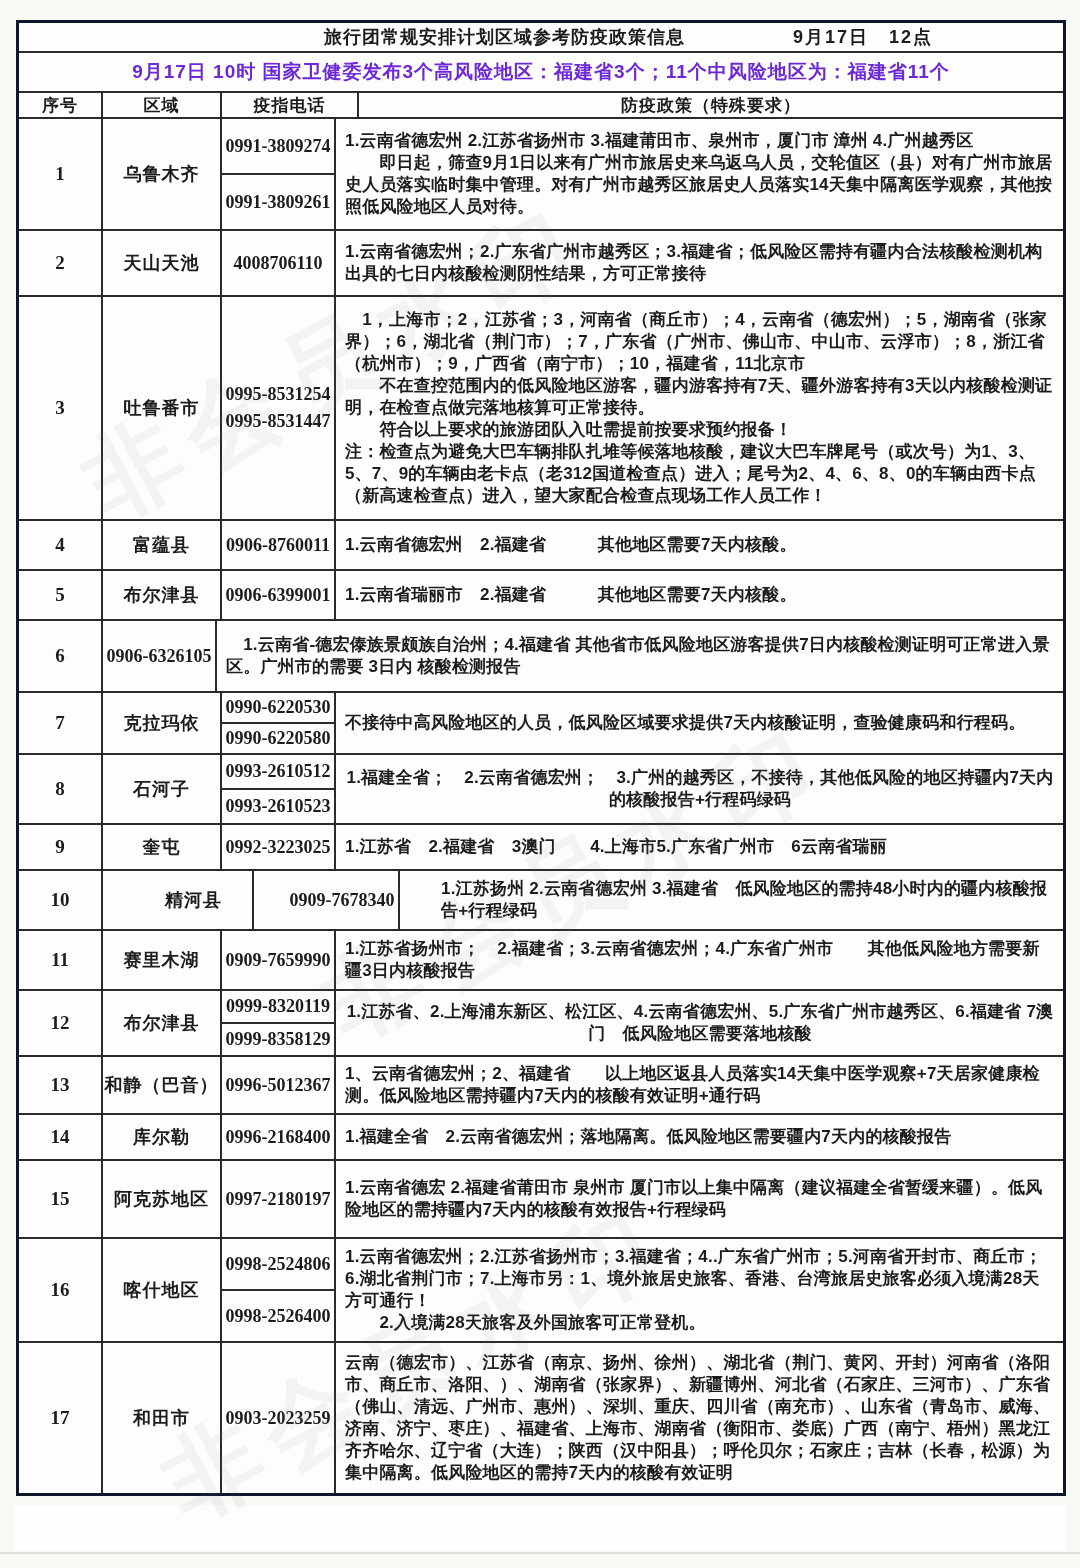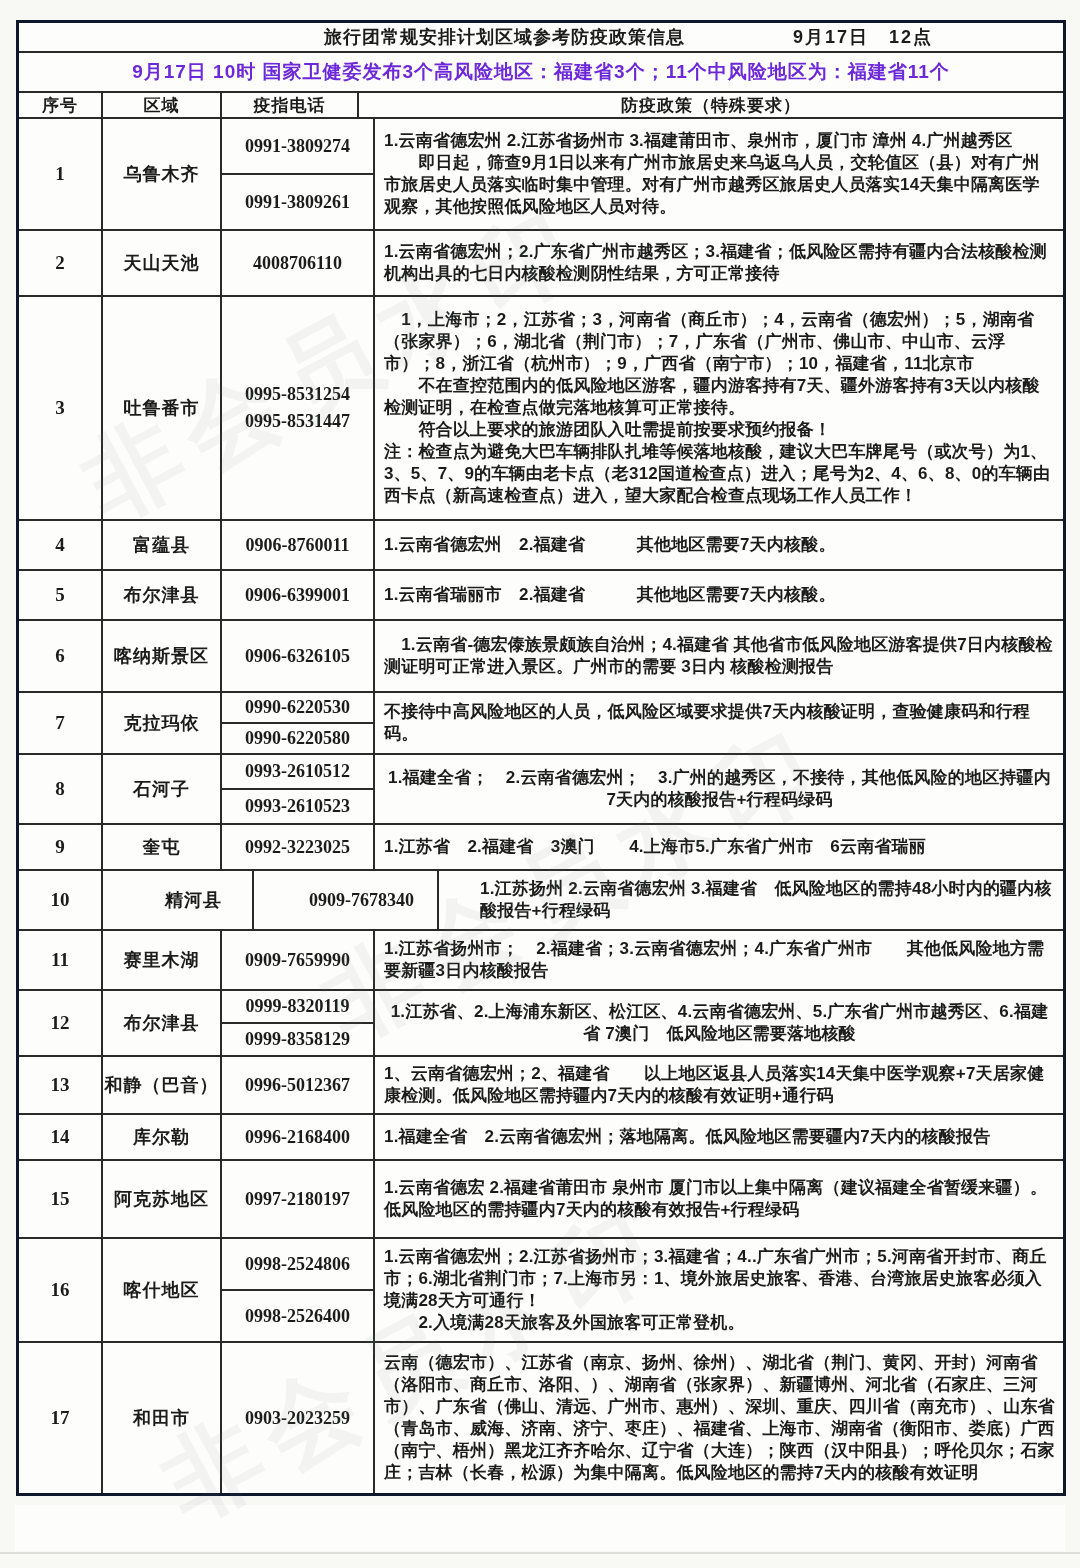--- a/index.html
+++ b/index.html
@@ -68,21 +68,21 @@
     width: 84px; display: flex; align-items: center; justify-content: center;
     font-family: "Liberation Serif", "DejaVu Serif", serif;
     font-weight: 700; font-size: 19px;
   }
   .c-region {
     width: 119px; display: flex; align-items: center; justify-content: center;
     font-weight: 700; font-size: 18px; letter-spacing: 1px;
     text-align: center; line-height: 1.25;
   }
   .c-phone {
-    width: 153px; display: flex; flex-direction: column; justify-content: center;
+    width: 114px; display: flex; flex-direction: column; justify-content: center;
     font-family: "Liberation Serif", "DejaVu Serif", serif;
     font-weight: 700; font-size: 18px;
   }
   .c-phone.divided { justify-content: stretch; }
   .phone-line {
     display: flex; align-items: center; justify-content: center;
     line-height: 27px; white-space: nowrap;
   }
   .c-phone.divided .phone-line { flex: 1; }
   .c-phone.divided .phone-line:first-child { border-bottom: 2px solid #2a2a2a; }
@@ -181,21 +181,20 @@
         <div class="row" style="min-height: 50px;">
           <div class="cell c-no">5</div>
           <div class="cell c-region">布尔津县</div>
           <div class="cell c-phone">
             <div class="phone-line">0906-6399001</div>
           </div>
           <div class="c-policy">1.云南省瑞丽市　2.福建省　　　其他地区需要7天内核酸。</div>
         </div>
         <div class="row" style="min-height: 72px;">
           <div class="cell c-no">6</div>
-          <div class="cell c-region">喀纳斯景区</div>
           <div class="cell c-phone">
             <div class="phone-line">0906-6326105</div>
           </div>
           <div class="c-policy">　1.云南省-德宏傣族景颇族自治州；4.福建省 其他省市低风险地区游客提供7日内核酸检测证明可正常进入景区。广州市的需要 3日内 核酸检测报告</div>
         </div>
         <div class="row" style="min-height: 62px;">
           <div class="cell c-no">7</div>
           <div class="cell c-region">克拉玛依</div>
           <div class="cell c-phone divided">
             <div class="phone-line">0990-6220530</div>

